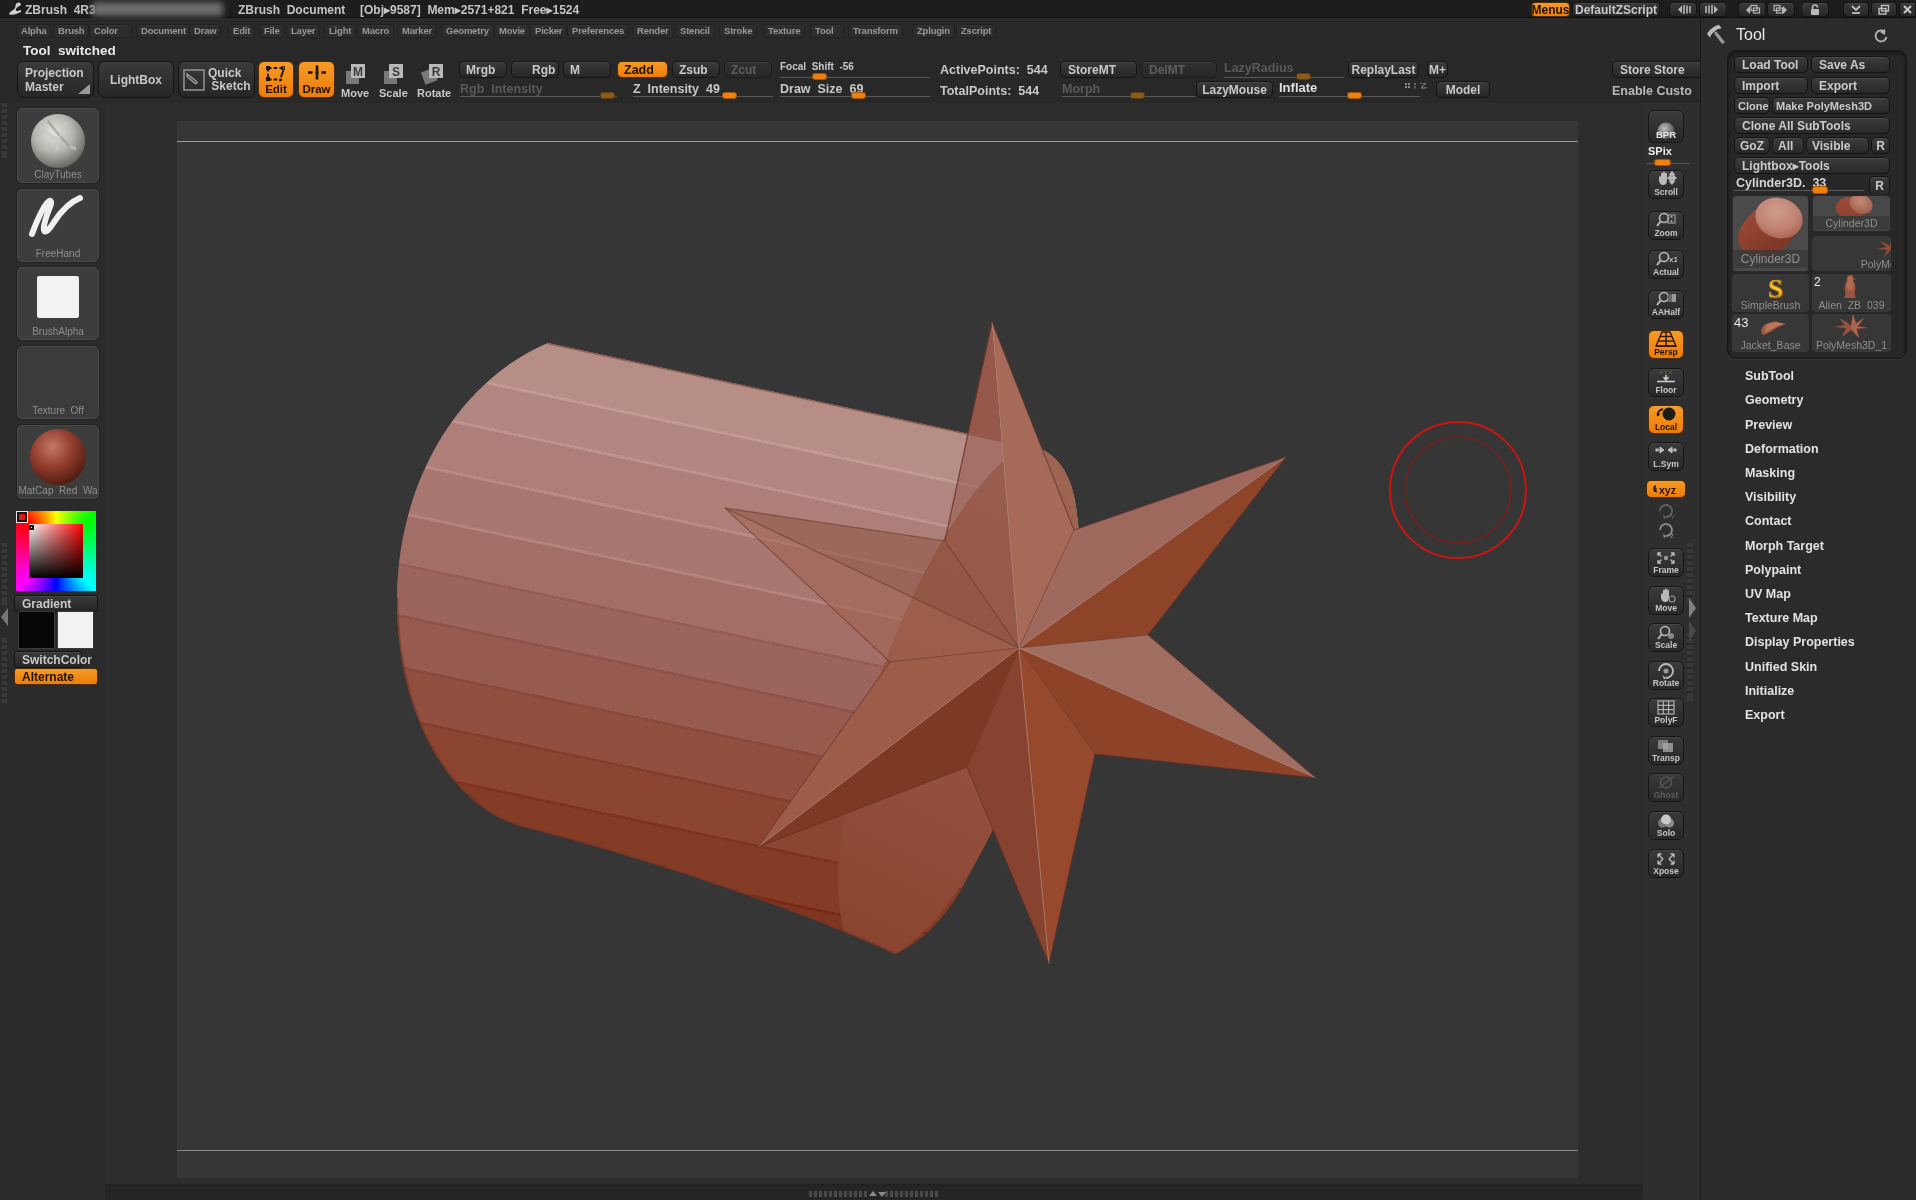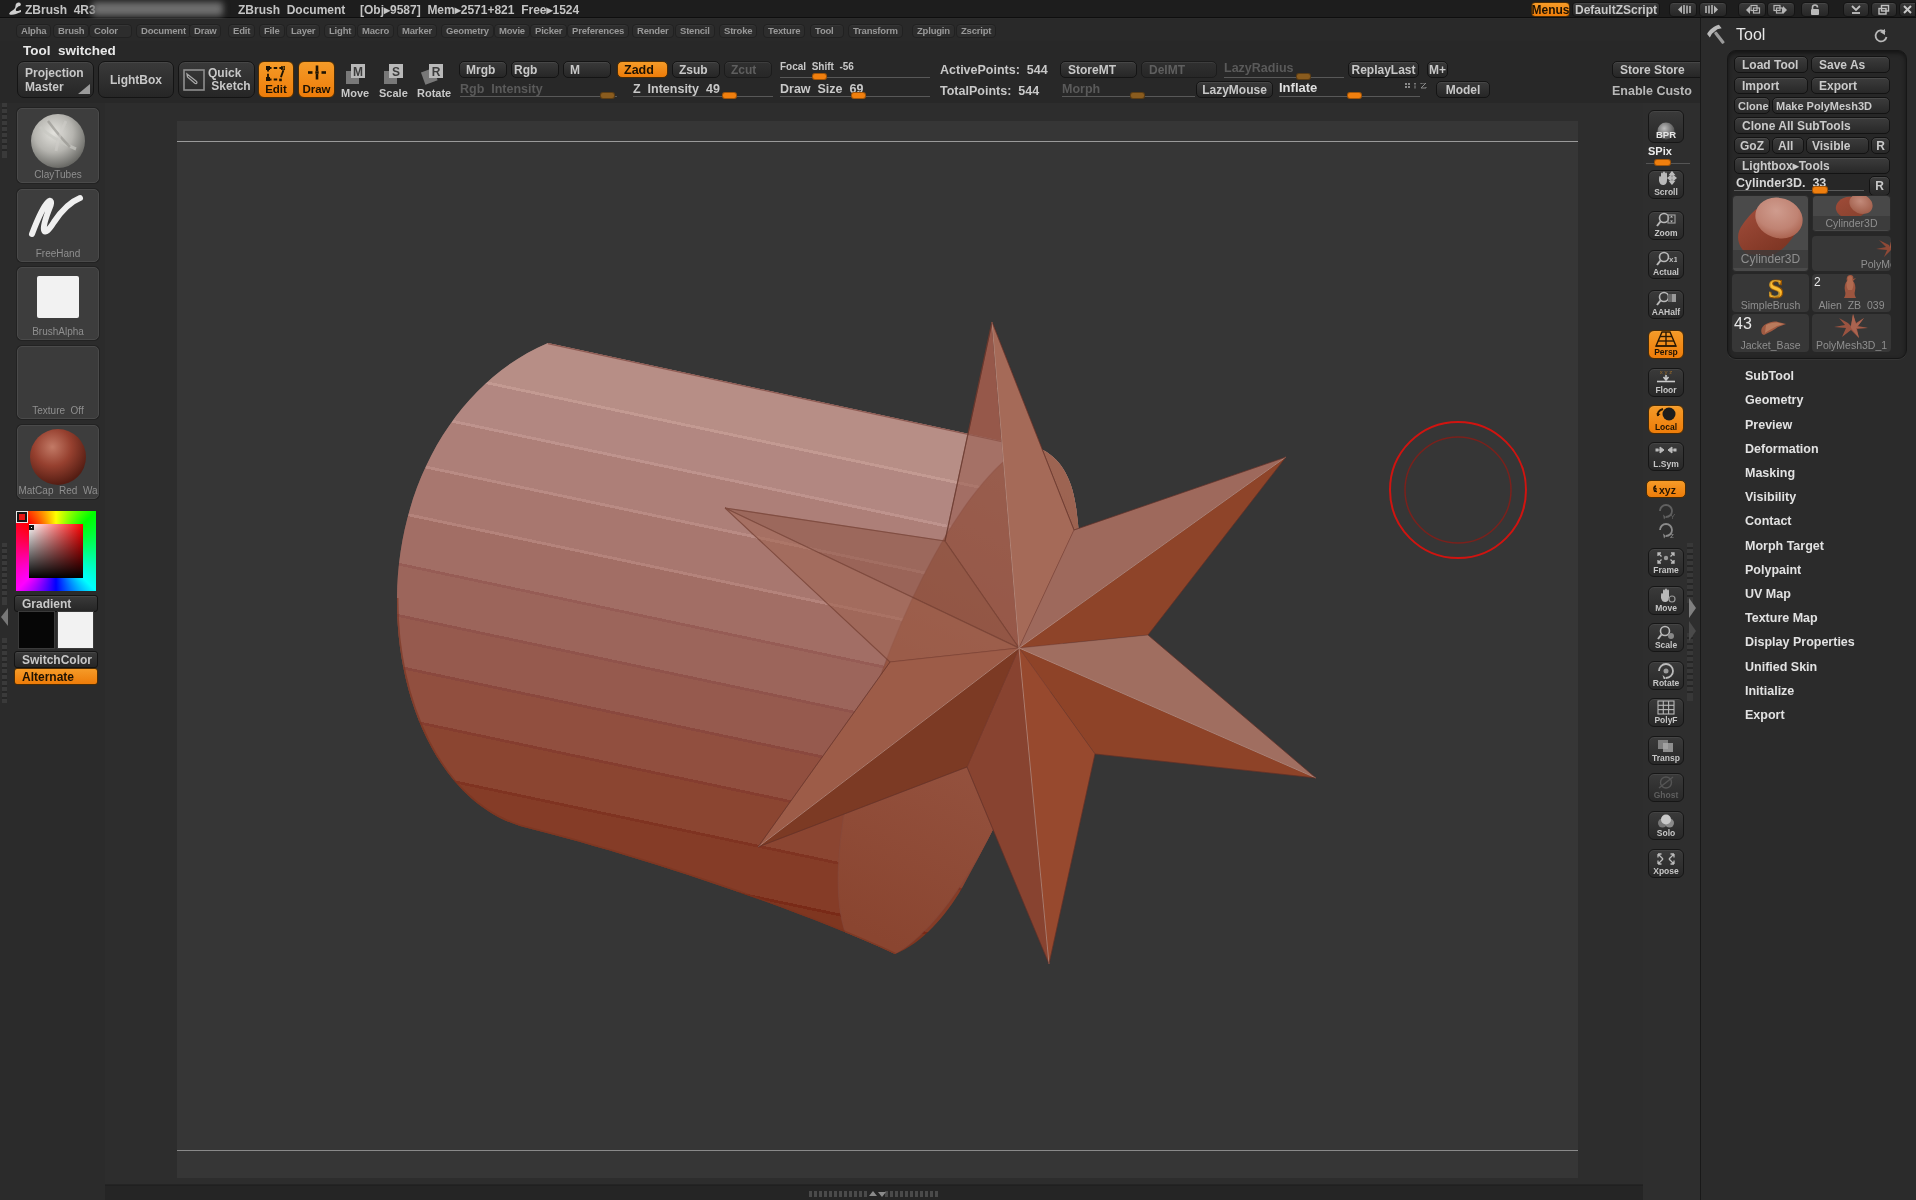--- a/index.html
+++ b/index.html
@@ -201,21 +201,21 @@
       <div class="lbl" style="left:0px;top:24px;font-size:11px;">Scale</div></div>
     <div class="abs" style="left:417px;top:63px;width:34px;height:35px;">
       <svg width="32" height="24" viewBox="0 0 32 24">
           <rect x="6" y="7" width="13" height="13" fill="#787878" transform="rotate(-20 12 14)"></rect>
           <rect x="12" y="1" width="14" height="14" fill="#b9b9b9"></rect>
           <text x="19" y="12.5" font-size="12" font-weight="bold" fill="#3c3c3c" text-anchor="middle" font-family="Liberation Sans">R</text>
         </svg>
       <div class="lbl" style="left:0px;top:24px;font-size:11px;">Rotate</div></div>
 
     <div class="btn" style="left:459px;top:61px;width:48px;height:17px;justify-content:flex-start;padding-left:6px;">Mrgb</div>
-    <div class="btn" style="left:511px;top:61px;width:48px;height:17px;justify-content:flex-start;padding-left:2px;">Rgb</div>
+    <div class="btn" style="left:511px;top:61px;width:48px;height:17px;justify-content:flex-start;padding-left:20px;">Rgb</div>
     <div class="btn" style="left:563px;top:61px;width:48px;height:17px;justify-content:flex-start;padding-left:6px;">M</div>
     <div class="obtn" style="left:617px;top:61px;width:51px;height:17px;justify-content:flex-start;padding-left:6px;font-size:12.5px;">Zadd</div>
     <div class="btn" style="left:672px;top:61px;width:48px;height:17px;justify-content:flex-start;padding-left:6px;">Zsub</div>
     <div class="btn dim" style="left:724px;top:61px;width:48px;height:17px;justify-content:flex-start;padding-left:6px;">Zcut</div>
 
     <span class="lbl" style="left:780px;top:61px;font-size:10px;">Focal&nbsp; Shift&nbsp; -56</span>
     <div class="track" style="left:780px;top:77px;width:150px;"></div>
     <div class="knob" style="left:812px;top:73px;"></div>
     <span class="lbl" style="left:940px;top:63px;font-size:12.5px;">ActivePoints:&nbsp; 544</span>
     <div class="btn" style="left:1060px;top:61px;width:77px;height:17px;justify-content:flex-start;padding-left:7px;">StoreMT</div>
@@ -313,21 +313,21 @@
 
     <div class="abs" style="left:16px;top:408px;width:80px;height:80px;background:conic-gradient(from 315deg, #f00 0deg, #ff0 45deg, #0f0 90deg, #0ff 180deg, #00f 225deg, #f0f 270deg, #f00 360deg);"></div>
     <div class="abs" style="left:29px;top:421px;width:54px;height:54px;background:linear-gradient(to right,#fff,#f00);"></div>
     <div class="abs" style="left:29px;top:421px;width:54px;height:54px;background:linear-gradient(to bottom,rgba(0,0,0,0),#000);"></div>
     <div class="abs" style="left:17px;top:409px;width:10px;height:10px;background:#e81515;border:2px solid #151515;outline:1px solid #e8e8e8;"></div>
     <div class="abs" style="left:29px;top:422px;width:5px;height:5px;background:#fff;border:2px solid #151515;"></div>
     <div class="btn" style="left:14px;top:492px;width:84px;height:17px;justify-content:flex-start;padding-left:7px;border-radius:3px;">Gradient</div>
 
     <div class="abs" style="left:18px;top:508px;width:37px;height:38px;background:#060606;border:1px solid #3a3a3a;"></div>
     <div class="abs" style="left:57px;top:508px;width:37px;height:38px;background:#f2f2f2;border:1px solid #3a3a3a;"></div>
-    <div class="btn" style="left:14px;top:548px;width:84px;height:17px;justify-content:flex-start;padding-left:7px;border-radius:3px;">SwitchColor</div>
+    <div class="btn" style="left:14px;top:548px;width:68px;height:17px;justify-content:flex-start;padding-left:7px;border-radius:3px;">SwitchColor</div>
     <div class="obtn" style="left:14px;top:565px;width:84px;height:17px;justify-content:flex-start;padding-left:7px;border-radius:3px;">Alternate</div>
 
     <svg class="abs" style="left:0;top:0px;" width="10" height="1097">
       <g fill="#3a3a3a">
           <rect x="2" y="0" width="5" height="55"></rect>
           <rect x="2" y="440" width="5" height="62"></rect>
           <rect x="2" y="535" width="5" height="65"></rect>
         </g>
       <g fill="#262626">
         <rect x="2" y="4" width="5" height="2"></rect>
@@ -836,21 +836,21 @@
         </svg>
       <div class="clab">SimpleBrush</div></div>
     <div class="cell" style="left:111px;top:256px;width:79px;height:38px;background:#373737;border:none;">
       <span style="position:absolute;left:2px;top:1px;font-size:12px;color:#e8e8e8;">2</span>
       <svg width="24" height="26" viewBox="0 0 24 26" style="margin-left:26px;">
           <path d="M12 1 C15 1 16 3 15 5 L18 4 L15 7 C17 9 18 13 17 17 C16 20 17 22 18 24 L6 24 C7 22 8 20 7 17 C6 13 7 9 9 7 C8 5 9 1 12 1 Z" fill="#9c553f"></path>
           <path d="M12 2 C14 2 15 4 14 6 C16 8 16 12 14 16 L10 16 C8 12 8 8 10 6 C9 4 10 2 12 2 Z" fill="#b06a50"></path>
         </svg>
       <div class="clab">Alien&nbsp; ZB&nbsp; 039</div></div>
     <div class="cell" style="left:31px;top:296px;width:77px;height:38px;background:#373737;border:none;">
-      <span style="position:absolute;left:2px;top:1px;font-size:16px;color:#e8e8e8;">43</span>
+      <span style="position:absolute;left:2px;top:1px;font-size:13px;color:#e8e8e8;">43</span>
       <svg width="34" height="24" viewBox="0 0 34 24" style="margin-left:24px;">
           <path d="M6 20 C4 16 6 12 10 10 C14 8 18 7 22 8 L30 10 L22 13 C18 16 12 19 8 21 Z" fill="#a05a42"></path>
           <path d="M10 11 C14 9 19 8 23 9 L28 10 L21 12 C17 14 12 17 9 19 Z" fill="#b97a5c"></path>
         </svg>
       <div class="clab">Jacket_Base</div></div>
     <div class="cell" style="left:111px;top:296px;width:79px;height:38px;background:#373737;border:none;">
       <svg width="34" height="25" viewBox="0 0 34 25" style="margin-left:22px;">
           <polygon points="17,12 19,0 22,9 30,4 24,12 34,14 23,15 25,24 17,16 8,23 12,14 0,13 11,11 5,4 14,9" fill="#9a5340"></polygon>
           <polygon points="17,12 19,0 22,10 30,4 23,13 34,14 22,14 25,24 17,14" fill="#aa6450"></polygon>
         </svg>

